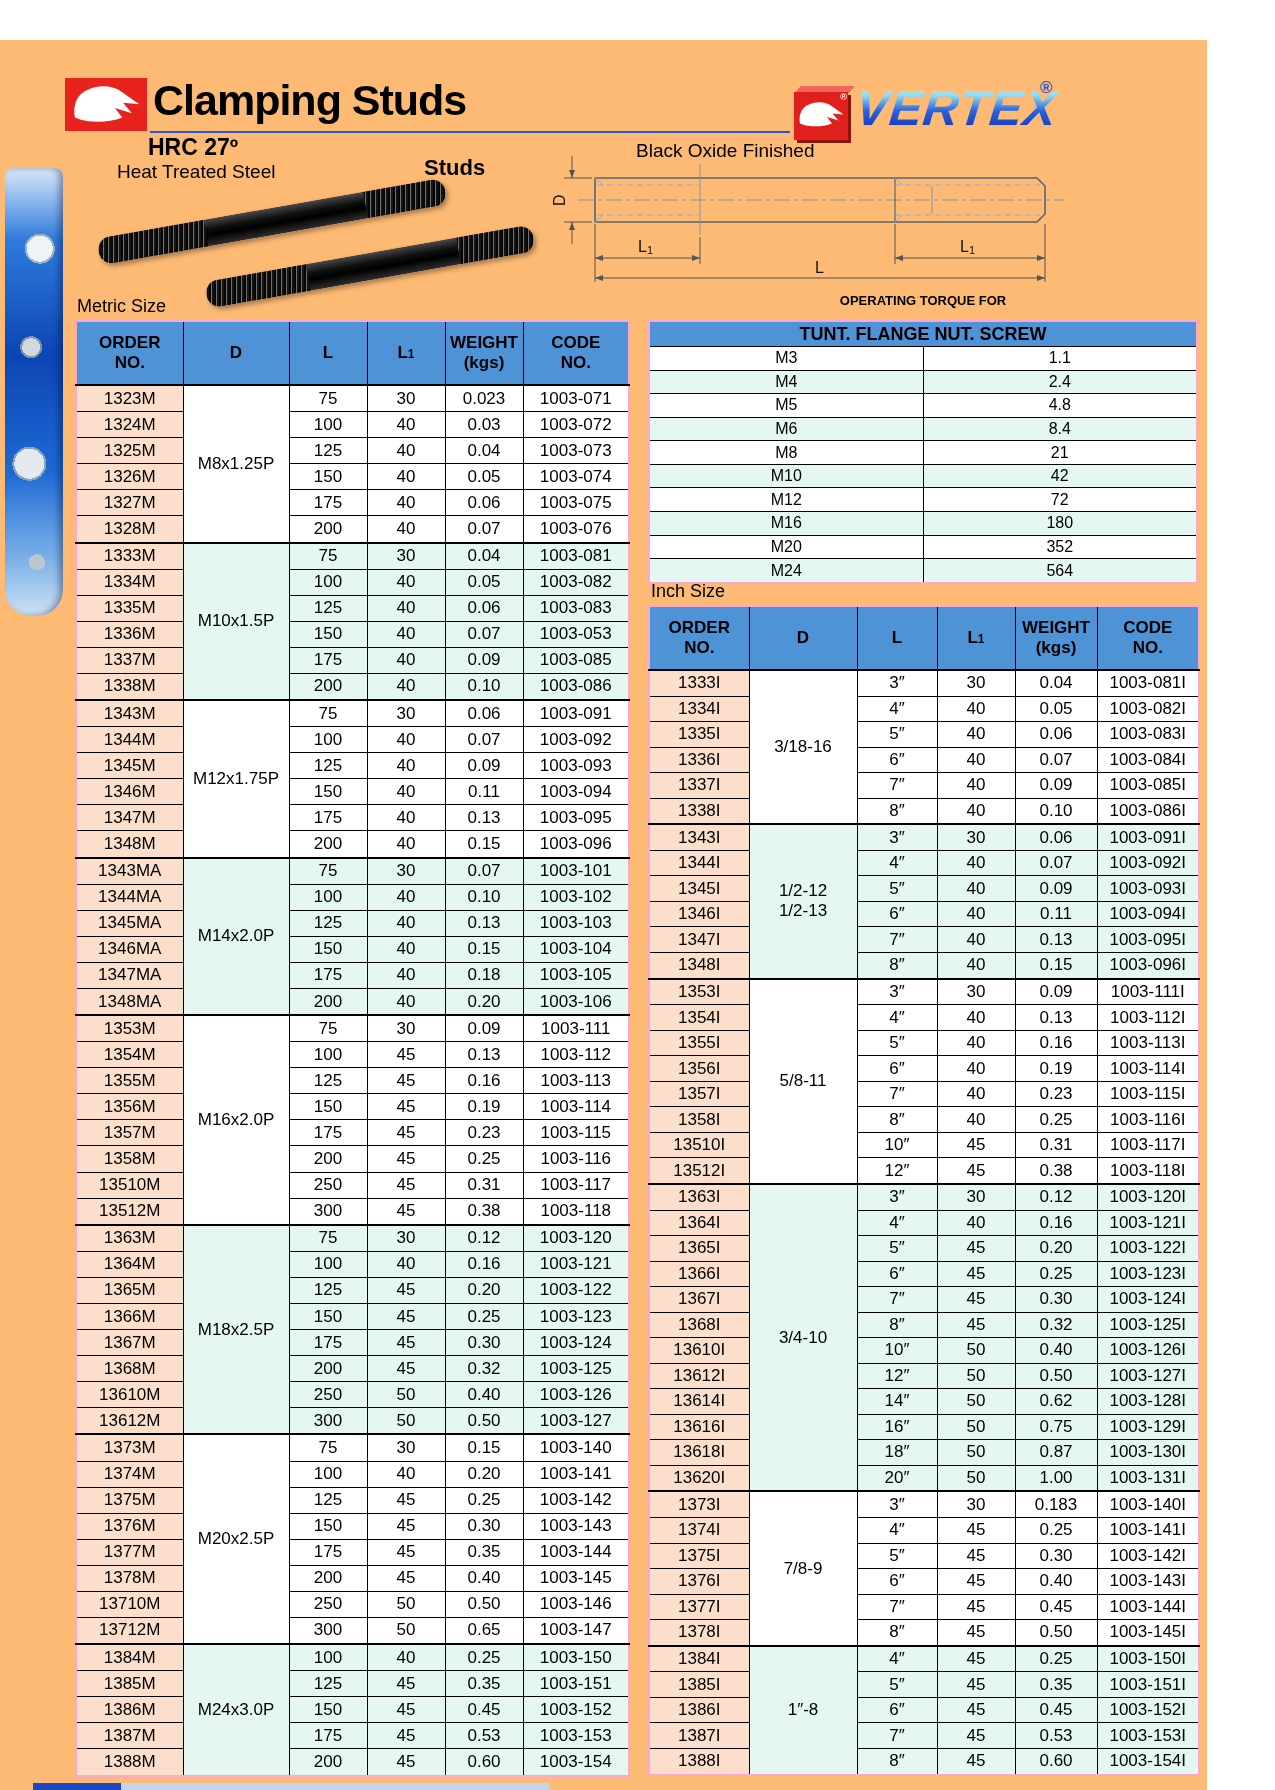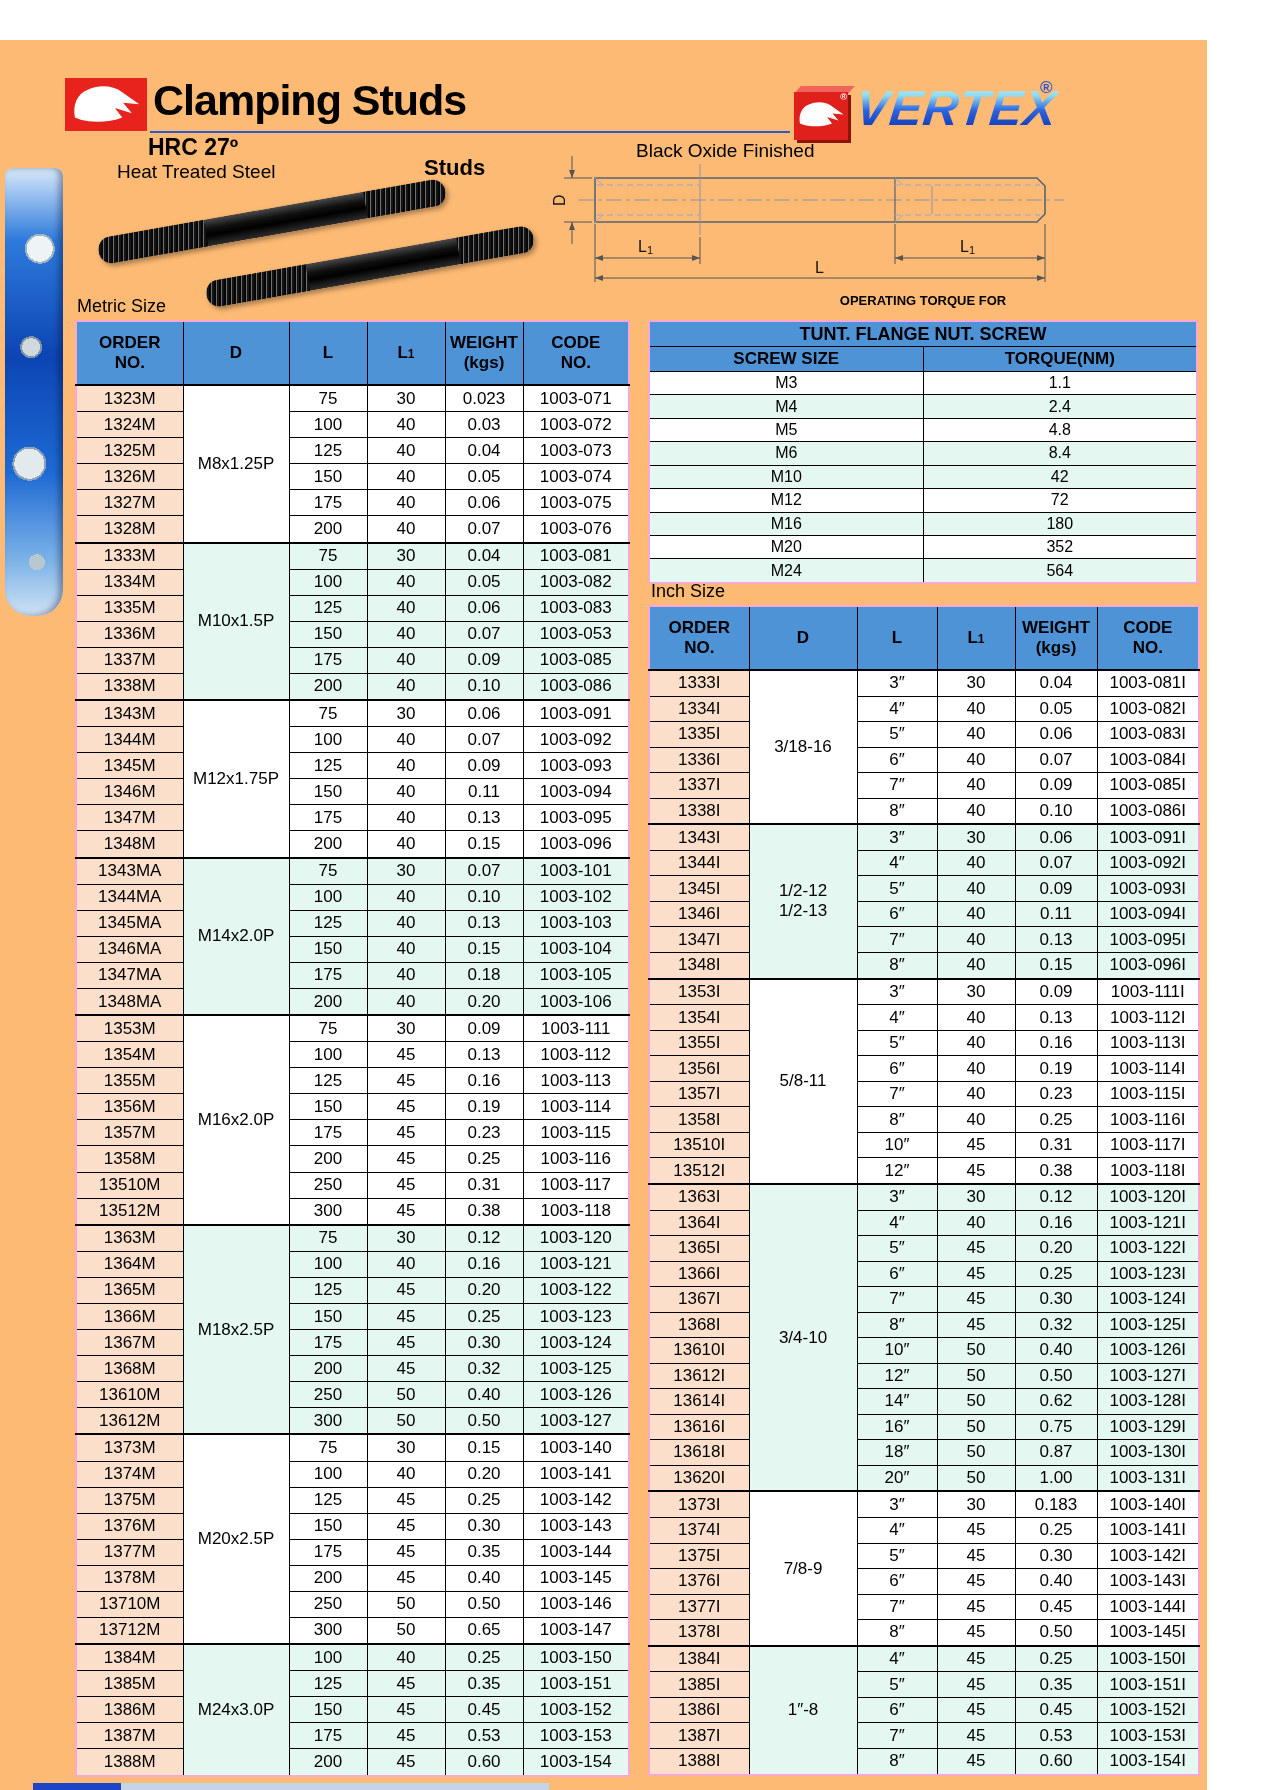--- a/index.html
+++ b/index.html
@@ -608,41 +608,41 @@
           </tr>
         </tbody>
       </table>
     </div>
   <div id="torque-host" class="thost">
       <table class="grid">
         <thead>
           <tr>
             <th colspan="2" class="merged">TUNT. FLANGE NUT. SCREW</th>
           </tr>
-          <tr>
-            <th style="width: 50%;">SCREW SIZE</th>
-            <th style="width: 50%;">TORQUE(NM)</th>
-          </tr>
         </thead>
         <tbody>
           <tr>
             <td class="white">M3</td>
             <td class="white">1.1</td>
           </tr>
           <tr>
             <td class="mint">M4</td>
             <td class="mint">2.4</td>
           </tr>
           <tr>
             <td class="white">M5</td>
             <td class="white">4.8</td>
           </tr>
           <tr>
             <td class="mint">M6</td>
             <td class="mint">8.4</td>
+          </tr>
+          <tr>
+            <td class="white">M8</td>
+            <td class="white">21</td>
           </tr>
           <tr>
             <td class="mint">M10</td>
             <td class="mint">42</td>
           </tr>
           <tr>
             <td class="white">M12</td>
             <td class="white">72</td>
           </tr>
           <tr>

